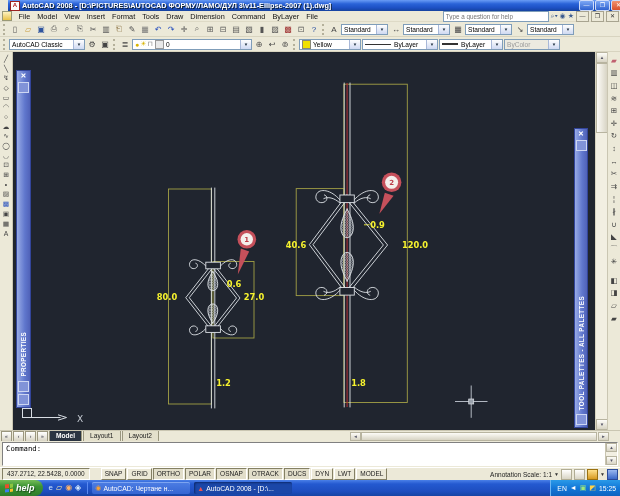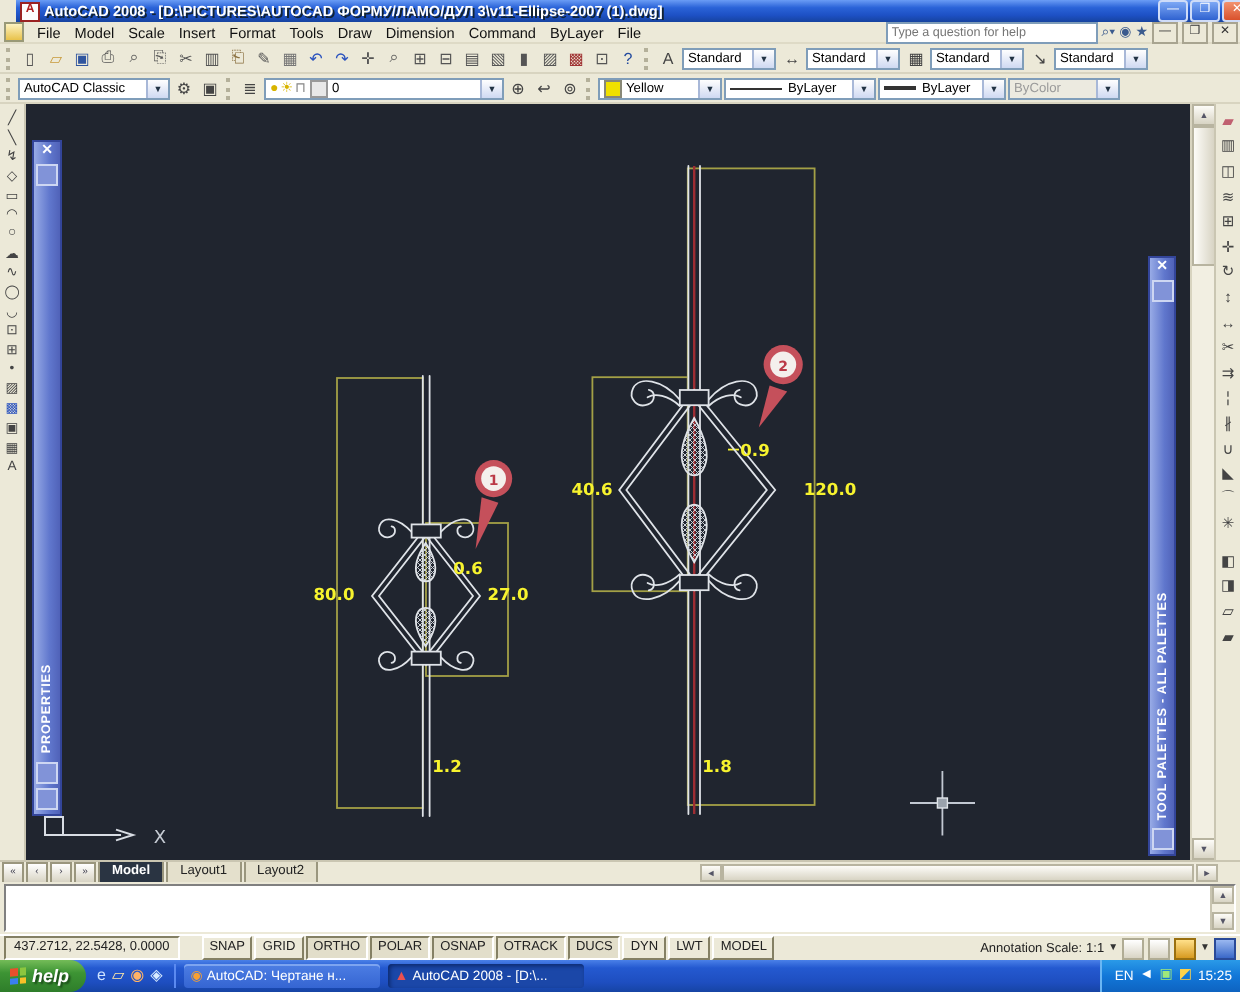--- a/index.html
+++ b/index.html
@@ -145,21 +145,21 @@
     <span class="winbtn">❐</span>
     <span class="winbtn close">✕</span>
   </div>
 
   <div class="abs menubar">
     <span class="ficon"></span>
     <div style="display:flex">
 
     <span class="menu-item">File</span>
         <span class="menu-item">Model</span>
-        <span class="menu-item">Scale</span>
+        <span class="menu-item">View</span>
         <span class="menu-item">Insert</span>
         <span class="menu-item">Format</span>
         <span class="menu-item">Tools</span>
         <span class="menu-item">Draw</span>
         <span class="menu-item">Dimension</span>
         <span class="menu-item">Command</span>
         <span class="menu-item">ByLayer</span>
         <span class="menu-item">File</span>
       </div>
     <div class="ic-wrap">
@@ -468,20 +468,21 @@
       </div>
     <div class="hsb">
       <span class="hbtn" style="left:0">◄</span>
       <span class="hthumb"></span>
       <span class="hbtn" style="right:0">►</span>
     </div>
   </div>
 
   <div class="abs cmd">
     <div class="cmdbox">
+      <div class="cmdline">Command:</div>
       <div class="cmdsb">
         <span class="sbtn" style="top:0">▲</span>
         <span class="sbtn" style="bottom:0">▼</span>
       </div>
     </div>
   </div>
 
   <div class="abs status">
     <span class="coords">437.2712, 22.5428, 0.0000</span>
     <div style="display:flex">

